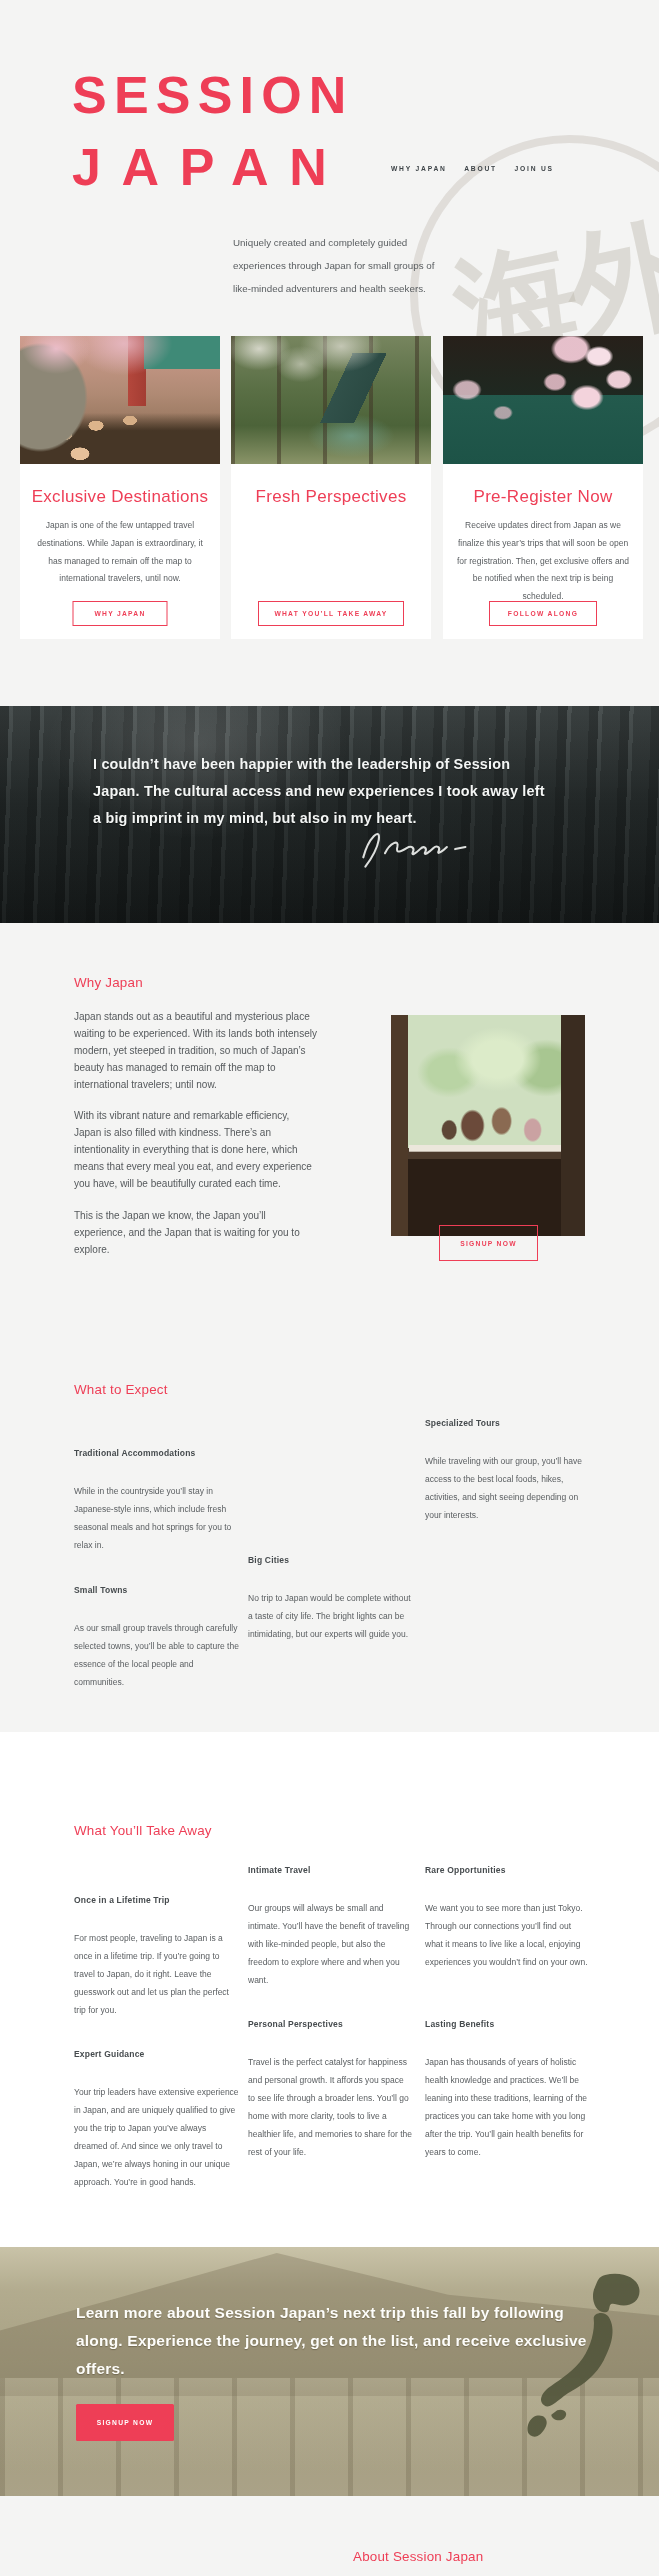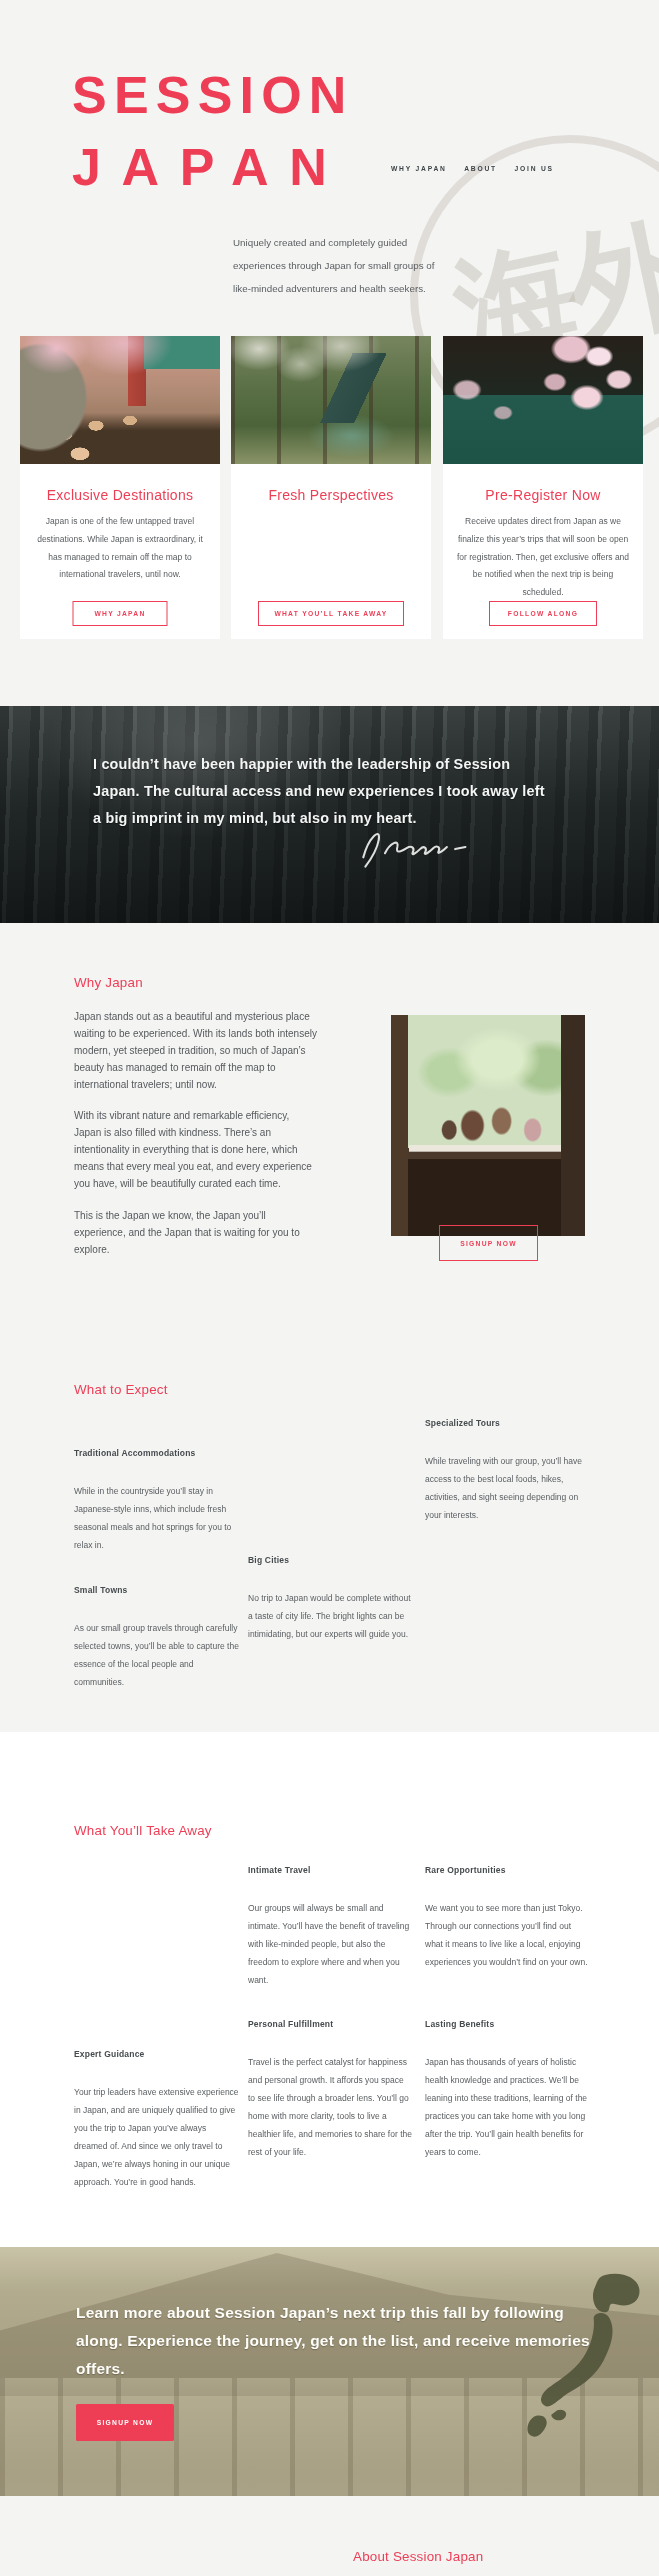--- a/index.html
+++ b/index.html
@@ -48,21 +48,21 @@
 
   .intro { position: absolute; left: 233px; top: 231px; width: 212px; font-size: 9.8px;
            line-height: 23px; color: #5a5e61; }
 
   
   .card { position: absolute; top: 336px; width: 200px; height: 302px; background: transparent; }
   .card.c1 { left: 20px; } .card.c2 { left: 231px; } .card.c3 { left: 443px; }
   .card .photo { width: 200px; height: 128px; }
   .card .card-body { position: relative; width: 100%; height: 175px; background: #ffffff;
                      padding-top: 23px; text-align: center; }
-  .card h3 { font-size: 14px; font-weight: 500; letter-spacing: 0.3px; color: #ee3e56; }
+  .card h3 { font-size: 17px; font-weight: 500; letter-spacing: 0.3px; color: #ee3e56; }
   .card p { margin: 10.3px auto 0; width: 176px; font-size: 8.5px; line-height: 2.08;
             color: #5a5e61; }
   .btn { display: flex; align-items: center; justify-content: center; text-decoration: none;
          font-size: 6.7px; font-weight: 700; letter-spacing: 1.3px; color: #ee3e56;
          cursor: pointer; }
   .card .btn { position: absolute; bottom: 13px; left: 50%; transform: translateX(-50%);
                height: 25px; border: 1px solid #ee3e56; background: transparent; }
   .bw1 { width: 95px; } .bw2 { width: 146px; } .bw3 { width: 108px; }
 
   
@@ -222,48 +222,52 @@
   <div class="info-col cx1 rowE2">
     <h4>Small Towns</h4>
     <p>As our small group travels through carefully selected towns, you’ll be able to capture the essence of the local people and communities.</p>
   </div>
   <div class="info-col cx2 rowE2">
     <h4>Big Cities</h4>
     <p>No trip to Japan would be complete without a taste of city life. The bright lights can be intimidating, but our experts will guide you.</p>
   </div>
 
   <h2 class="sec-h" style="left:74px; top:1823px;">What You’ll Take Away</h2>
+  <div class="info-col cx1 rowT1">
+    <h4>Once in a Lifetime Trip</h4>
+    <p>For most people, traveling to Japan is a once in a lifetime trip. If you’re going to travel to Japan, do it right. Leave the guesswork out and let us plan the perfect trip for you.</p>
+  </div>
   <div class="info-col cx2 rowT1">
     <h4>Intimate Travel</h4>
     <p>Our groups will always be small and intimate. You’ll have the benefit of traveling with like-minded people, but also the freedom to explore where and when you want.</p>
   </div>
   <div class="info-col cx3 rowT1">
     <h4>Rare Opportunities</h4>
     <p>We want you to see more than just Tokyo. Through our connections you’ll find out what it means to live like a local, enjoying experiences you wouldn’t find on your own.</p>
   </div>
   <div class="info-col cx1 rowT2">
     <h4>Expert Guidance</h4>
     <p>Your trip leaders have extensive experience in Japan, and are uniquely qualified to give you the trip to Japan you’ve always dreamed of. And since we only travel to Japan, we’re always honing in our unique approach. You’re in good hands.</p>
   </div>
   <div class="info-col cx2 rowT2">
-    <h4>Personal Fulfillment</h4>
+    <h4>Personal Perspectives</h4>
     <p>Travel is the perfect catalyst for happiness and personal growth. It affords you space to see life through a broader lens. You’ll go home with more clarity, tools to live a healthier life, and memories to share for the rest of your life.</p>
   </div>
   <div class="info-col cx3 rowT2">
     <h4>Lasting Benefits</h4>
     <p>Japan has thousands of years of holistic health knowledge and practices. We’ll be leaning into these traditions, learning of the practices you can take home with you long after the trip. You’ll gain health benefits for years to come.</p>
   </div>
 
   <svg class="japan-map" width="139" height="222" viewBox="0 0 260 420">
     <g fill="#53563c" transform="rotate(8 130 210)">
       <path d="M150,18 C180,6 212,14 218,36 C224,58 204,74 180,70 C156,66 176,86 158,88 C140,90 128,64 134,44 C138,30 138,23 150,18 Z"></path>
       <path d="M168,96 C186,118 180,150 170,178 C160,206 140,228 118,244 C96,260 84,286 70,278 C56,270 64,252 78,240 C96,224 118,204 130,180 C142,156 146,124 140,102 C138,92 158,84 168,96 Z"></path>
       <path d="M96,284 C108,278 118,286 112,296 C106,306 88,304 86,294 Z"></path>
       <path d="M58,300 C72,294 84,304 78,320 C74,332 64,344 52,338 C40,332 44,306 58,300 Z"></path>
     </g>
   </svg>
-  <p class="cta-text">Learn more about Session Japan’s next trip this fall by following along. Experience the journey, get on the list, and receive memories offers.</p>
+  <p class="cta-text">Learn more about Session Japan’s next trip this fall by following along. Experience the journey, get on the list, and receive exclusive offers.</p>
   <a class="btn btn-signup2">SIGNUP NOW</a>
 
   <h2 class="sec-h" style="left:353px; top:2549px;">About Session Japan</h2>
 
 </div>
 
 
 </body></html>

